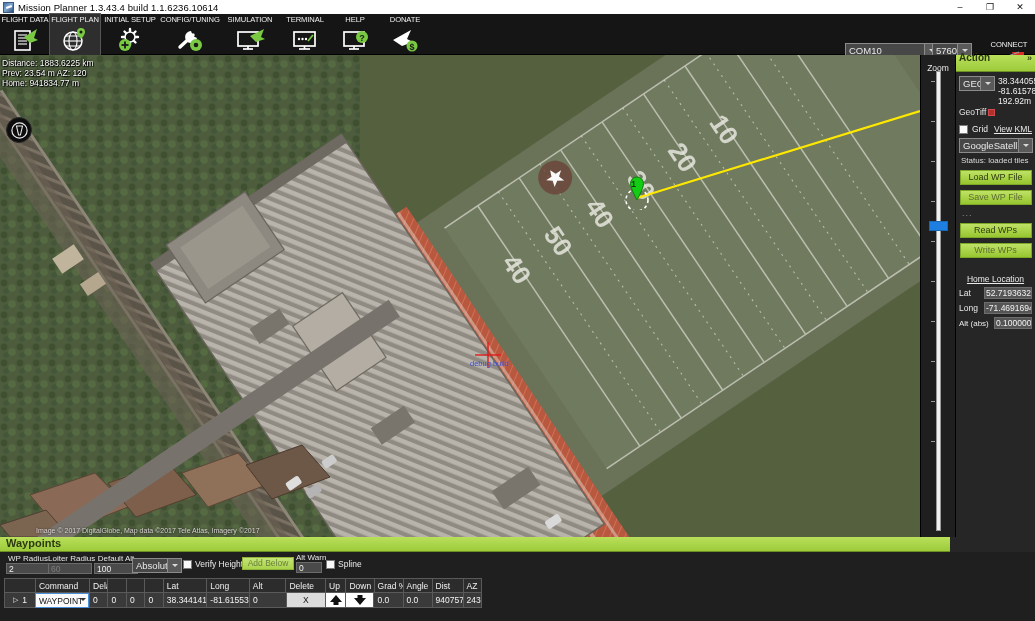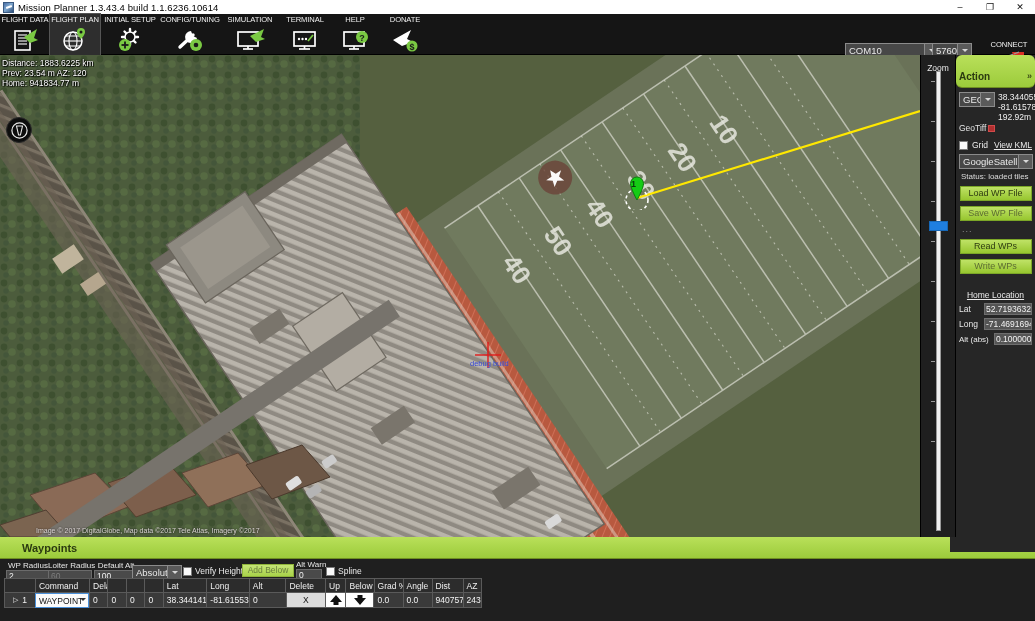--- a/index.html
+++ b/index.html
@@ -148,22 +148,22 @@
   }
 
   
   #action-panel {
     position: absolute; top: 55px; left: 955px; width: 80px; height: 482px;
     background: #262626; border-left: 1px solid #000;
   }
   .panel-header {
     height: 14px; background: linear-gradient(#b9e05a,#9ccb3b);
     color: #2b3a10; font-weight: bold; font-size: 10px;
-    display: flex; align-items: flex-start; justify-content: space-between;
-    padding: 16px 3px; border-bottom: 1px solid #6f8f22; border-radius: 6px;
+    display: flex; align-items: flex-end; justify-content: space-between;
+    padding: 8px 3px; border-bottom: 1px solid #6f8f22;
   }
   .panel-header .collapse { font-size: 9px; color: #3c4d16; }
   .panel-body { padding: 4px 3px 0 3px; }
   .geo-row { display: flex; align-items: flex-start; gap: 3px; }
   #geo-combo { width: 36px; }
   .geo-coords { font-size: 8.5px; line-height: 10px; color: #f0f0f0; white-space: nowrap; }
   .geotiff-row { display: flex; align-items: center; gap: 2px; margin-top: 1px; }
   .geotiff-lbl { font-size: 8.5px; color: #e4e4e4; }
   .geotiff-sq { width: 7px; height: 7px; background: #b03030; border: 1px solid #d24a4a; }
   .chk-row { display: flex; align-items: center; gap: 4px; margin-top: 7px; }
@@ -194,23 +194,23 @@
     font-size: 8.5px; color: #f2f2f2; padding: 0 1px; height: 12px; line-height: 11px;
     overflow: hidden; white-space: nowrap;
   }
 
   
   #wp-panel {
     position: absolute; top: 537px; left: 0; width: 1035px; height: 84px;
     background: #1f1f1f;
   }
   #wp-header {
-    height: 22px; background: linear-gradient(#b9e05a,#9ccb3b);
+    height: 15px; background: linear-gradient(#b9e05a,#9ccb3b);
     color: #2b3a10; font-weight: bold; font-size: 11px;
-    display: flex; align-items: center; padding-left: 22px;
+    display: flex; align-items: flex-start; padding-left: 6px;
     border-bottom: 1px solid #6f8f22;
     position: relative;
   }
   #wp-header .collapse {
     position: absolute; right: 30px; top: 1px; font-size: 9px; color: #3c4d16;
   }
   #wp-header .hdr-fill {
     position: absolute; right: 0; top: 0; width: 85px; height: 15px; background: #262626;
   }
   #wp-toolbar { height: 25px; position: relative; }
@@ -724,21 +724,21 @@
         <div class="gh" style="width:56px">Command</div>
         <div class="gh" style="width:19px">Dela</div>
         <div class="gh" style="width:19px"></div>
         <div class="gh" style="width:19px"></div>
         <div class="gh" style="width:19px"></div>
         <div class="gh" style="width:45px">Lat</div>
         <div class="gh" style="width:44px">Long</div>
         <div class="gh" style="width:38px">Alt</div>
         <div class="gh" style="width:41px">Delete</div>
         <div class="gh" style="width:21px">Up</div>
-        <div class="gh" style="width:29px">Below</div>
+        <div class="gh" style="width:29px">Down</div>
         <div class="gh" style="width:30px">Grad %</div>
         <div class="gh" style="width:30px">Angle</div>
         <div class="gh" style="width:32px">Dist</div>
         <div class="gh" style="width:20px">AZ</div>
       </div>
 
       <div class="grid-row">
         <div class="gc center" style="width:32px">
           <span style="font-size:7px;margin-right:4px;">▷</span>
           <span>1</span>

